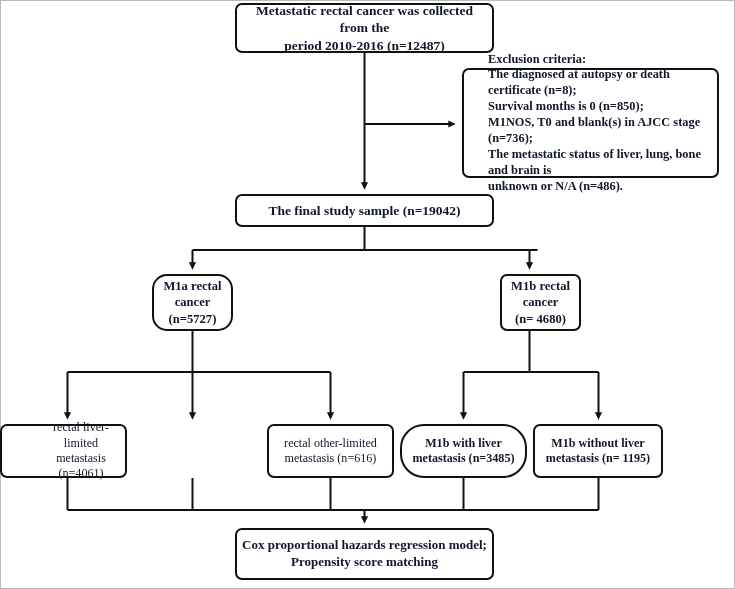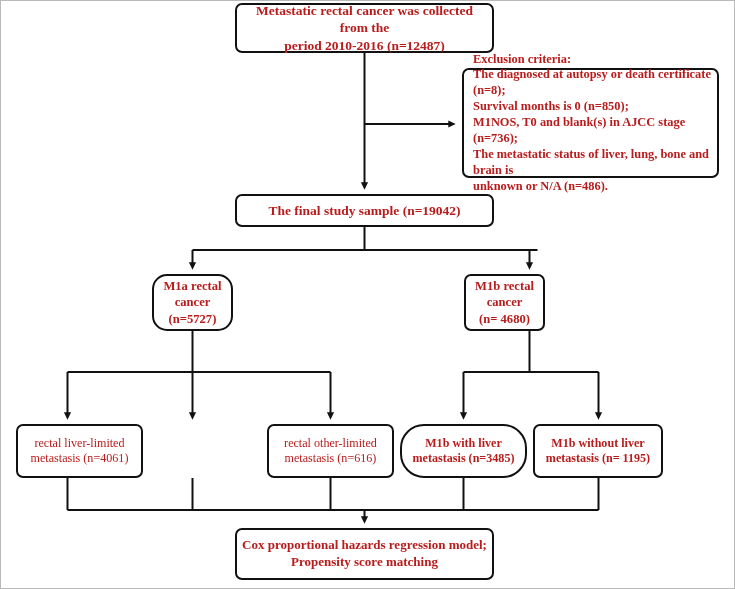--- a/index.html
+++ b/index.html
@@ -35,46 +35,46 @@
     border: 2px solid #111111;
     border-radius: 7px;
     background: #ffffff;
     display: flex;
     align-items: center;
     justify-content: center;
     text-align: center;
   }
   .node-text {
     font-family: "Liberation Serif", "DejaVu Serif", serif;
-    color: #b91c1c;
+    color: #0f172a;
     line-height: 1.28;
     white-space: pre-line;
     padding: 0 4px;
   }
   .bold .node-text {
     font-weight: bold;
   }
   .normal .node-text {
     font-weight: normal;
   }
   .left-align {
     justify-content: flex-start;
     text-align: left;
   }
   .left-align .node-text {
-    padding-left: 9px;
+    padding-left: 24px;
   }
 
   
   #node-source        { left: 235px; top: 3px;   width: 259px; height: 50px;  font-size: 13.5px; }
   #node-exclusion     { left: 462px; top: 68px;  width: 257px; height: 110px; font-size: 12.4px; }
   #node-final-sample  { left: 235px; top: 194px; width: 259px; height: 33px;  font-size: 13.5px; }
   #node-m1a           { left: 152px; top: 274px; width: 81px;  height: 57px;  font-size: 12.6px; border-radius: 15px; }
-  #node-m1b           { left: 464px; top: 274px; width: 81px;  height: 57px;  font-size: 12.6px; }
-  #node-leaf-0        { left: 16px;   top: 424px; width: 127px; height: 54px;  font-size: 12.1px; }
+  #node-m1b           { left: 500px; top: 274px; width: 81px;  height: 57px;  font-size: 12.6px; }
+  #node-leaf-0        { left: 0;   top: 424px; width: 127px; height: 54px;  font-size: 12.1px; padding-left: 35px; }
   #node-leaf-1        { left: 137px; top: 424px; width: 124px; height: 54px;  font-size: 12.1px; }
   #node-leaf-2        { left: 267px; top: 424px; width: 127px; height: 54px;  font-size: 12.1px; }
   #node-leaf-3        { left: 400px; top: 424px; width: 127px; height: 54px;  font-size: 12.1px; border-radius: 24px; }
   #node-leaf-4        { left: 533px; top: 424px; width: 130px; height: 54px;  font-size: 12.1px; }
   #node-analysis      { left: 235px; top: 528px; width: 259px; height: 52px;  font-size: 13px; }
 </style>
 </head>
 <body>
 
 <div id="page">

